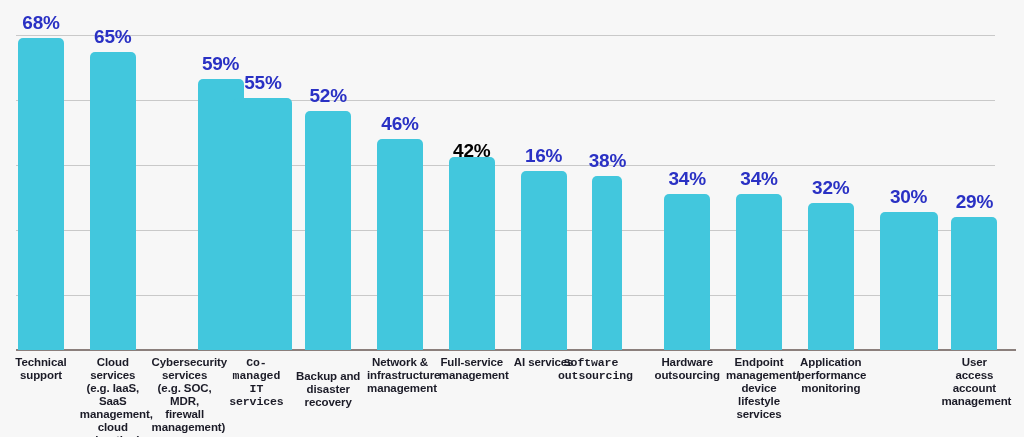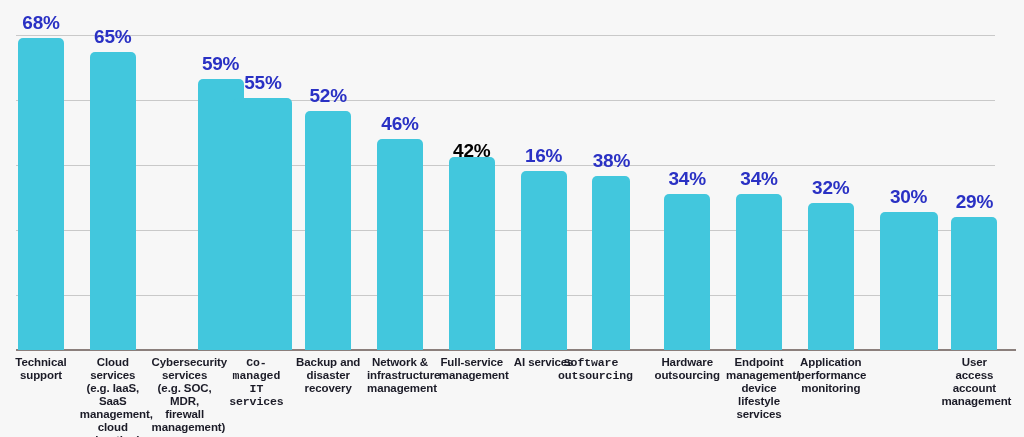--- a/index.html
+++ b/index.html
@@ -120,21 +120,21 @@
           <div class="bar-value" style="bottom: 215.059px; color: rgb(42, 49, 196); margin-top: 35px;">46%</div>
         </div>
         <div class="bar-group" style="left: 448.8px; width: 46px; height: 226.706px;">
           <div class="bar" style="height: 192.706px; background: rgb(66, 199, 221);"></div>
           <div class="bar-value" style="bottom: 188px; color: #000000;">42%</div>
         </div>
         <div class="bar-group" style="left: 520.6px; width: 46px; height: 212.941px;">
           <div class="bar" style="height: 178.941px; background: rgb(66, 199, 221);"></div>
           <div class="bar-value" style="bottom: 182.941px; color: rgb(42, 49, 196);">16%</div>
         </div>
-        <div class="bar-group" style="left: 592.4px; width: 38px; height: 208.353px; text-decoration: underline;">
+        <div class="bar-group" style="left: 592.4px; width: 30px; height: 208.353px; text-decoration: underline;">
           <div class="bar" style="height: 174.353px; background: rgb(66, 199, 221);"></div>
           <div class="bar-value" style="bottom: 178.353px; color: rgb(42, 49, 196);">38%</div>
         </div>
         <div class="bar-group" style="left: 664.2px; width: 46px; height: 190px;">
           <div class="bar" style="height: 156px; background: rgb(66, 199, 221);"></div>
           <div class="bar-value" style="bottom: 160px; color: rgb(42, 49, 196);">34%</div>
         </div>
         <div class="bar-group" style="left: 736px; width: 46px; height: 190px;">
           <div class="bar" style="height: 156px; background: rgb(66, 199, 221);"></div>
           <div class="bar-value" style="bottom: 160px; color: rgb(42, 49, 196);">34%</div>
@@ -152,21 +152,21 @@
           <div class="bar-value" style="bottom: 137.059px; color: rgb(42, 49, 196);">29%</div>
         </div>
       </div>
   </div>
 
   <div id="categories">
       <div class="cat-label" style="left: 8px; width: 66px; color: rgb(27, 27, 39);">Technical support</div>
       <div class="cat-label" style="left: 79.8px; width: 66px; color: rgb(27, 27, 39);">Cloud services (e.g. IaaS, SaaS management, cloud migration)</div>
       <div class="cat-label" style="left: 151.6px; width: 66px; color: rgb(27, 27, 39);">Cybersecurity services (e.g. SOC, MDR, firewall management)</div>
       <div class="cat-label" style="left: 223.4px; width: 66px; color: rgb(27, 27, 39); font-family: Liberation Mono, monospace;">Co-managed IT services</div>
-      <div class="cat-label" style="left: 295.2px; width: 66px; color: rgb(27, 27, 39);">Backup and disaster recovery</div>
+      <div class="cat-label" style="left: 295.2px; width: 66px; color: rgb(27, 27, 39); margin-top: 14px;">Backup and disaster recovery</div>
       <div class="cat-label" style="left: 367px; width: 66px; color: rgb(27, 27, 39);">Network &amp; infrastructure management</div>
       <div class="cat-label" style="left: 438.8px; width: 66px; color: rgb(27, 27, 39);">Full-service management</div>
       <div class="cat-label" style="left: 510.6px; width: 66px; color: rgb(27, 27, 39);">AI services</div>
       <div class="cat-label" style="left: 558px; width: 66px; color: rgb(27, 27, 39); font-family: Liberation Mono, monospace;">Software outsourcing</div>
       <div class="cat-label" style="left: 654.2px; width: 66px; color: rgb(27, 27, 39);">Hardware outsourcing</div>
       <div class="cat-label" style="left: 726px; width: 66px; color: rgb(27, 27, 39);">Endpoint management/ device lifestyle services</div>
       <div class="cat-label" style="left: 797.8px; width: 66px; color: rgb(27, 27, 39);">Application performance monitoring</div>
       <div class="cat-label" style="left: 941.4px; width: 66px; color: rgb(27, 27, 39);">User access account management</div>
     </div>
 

